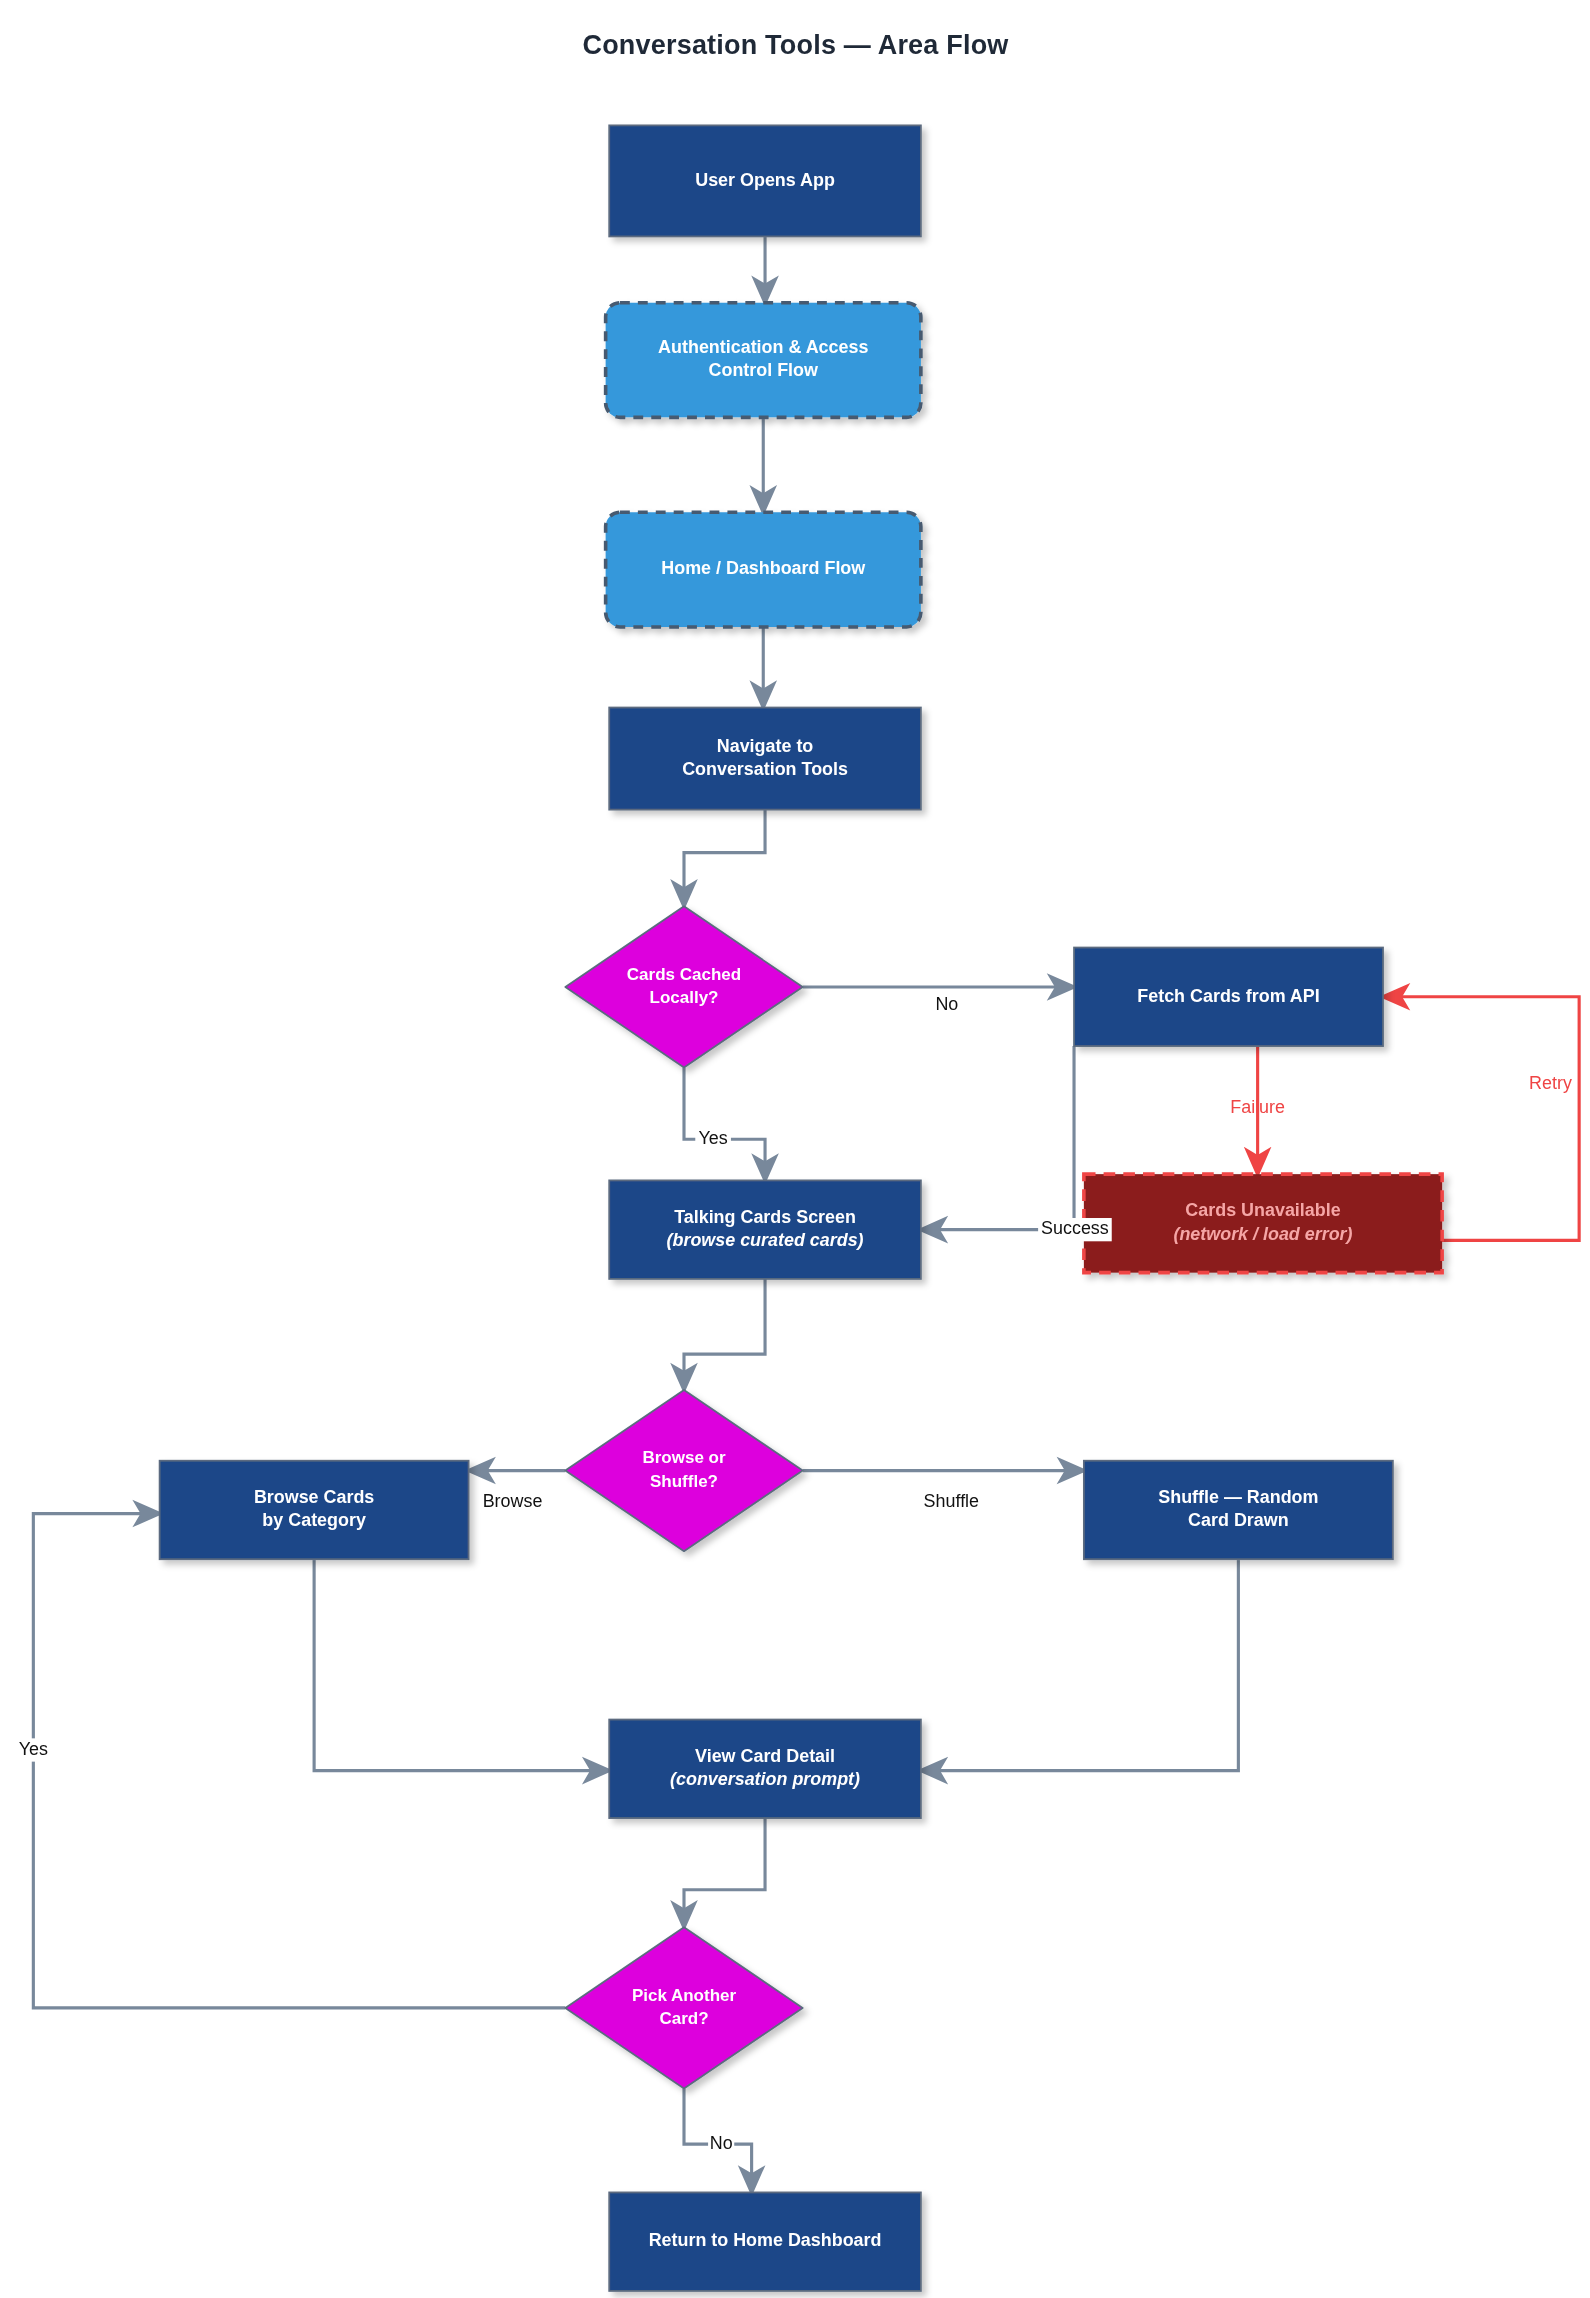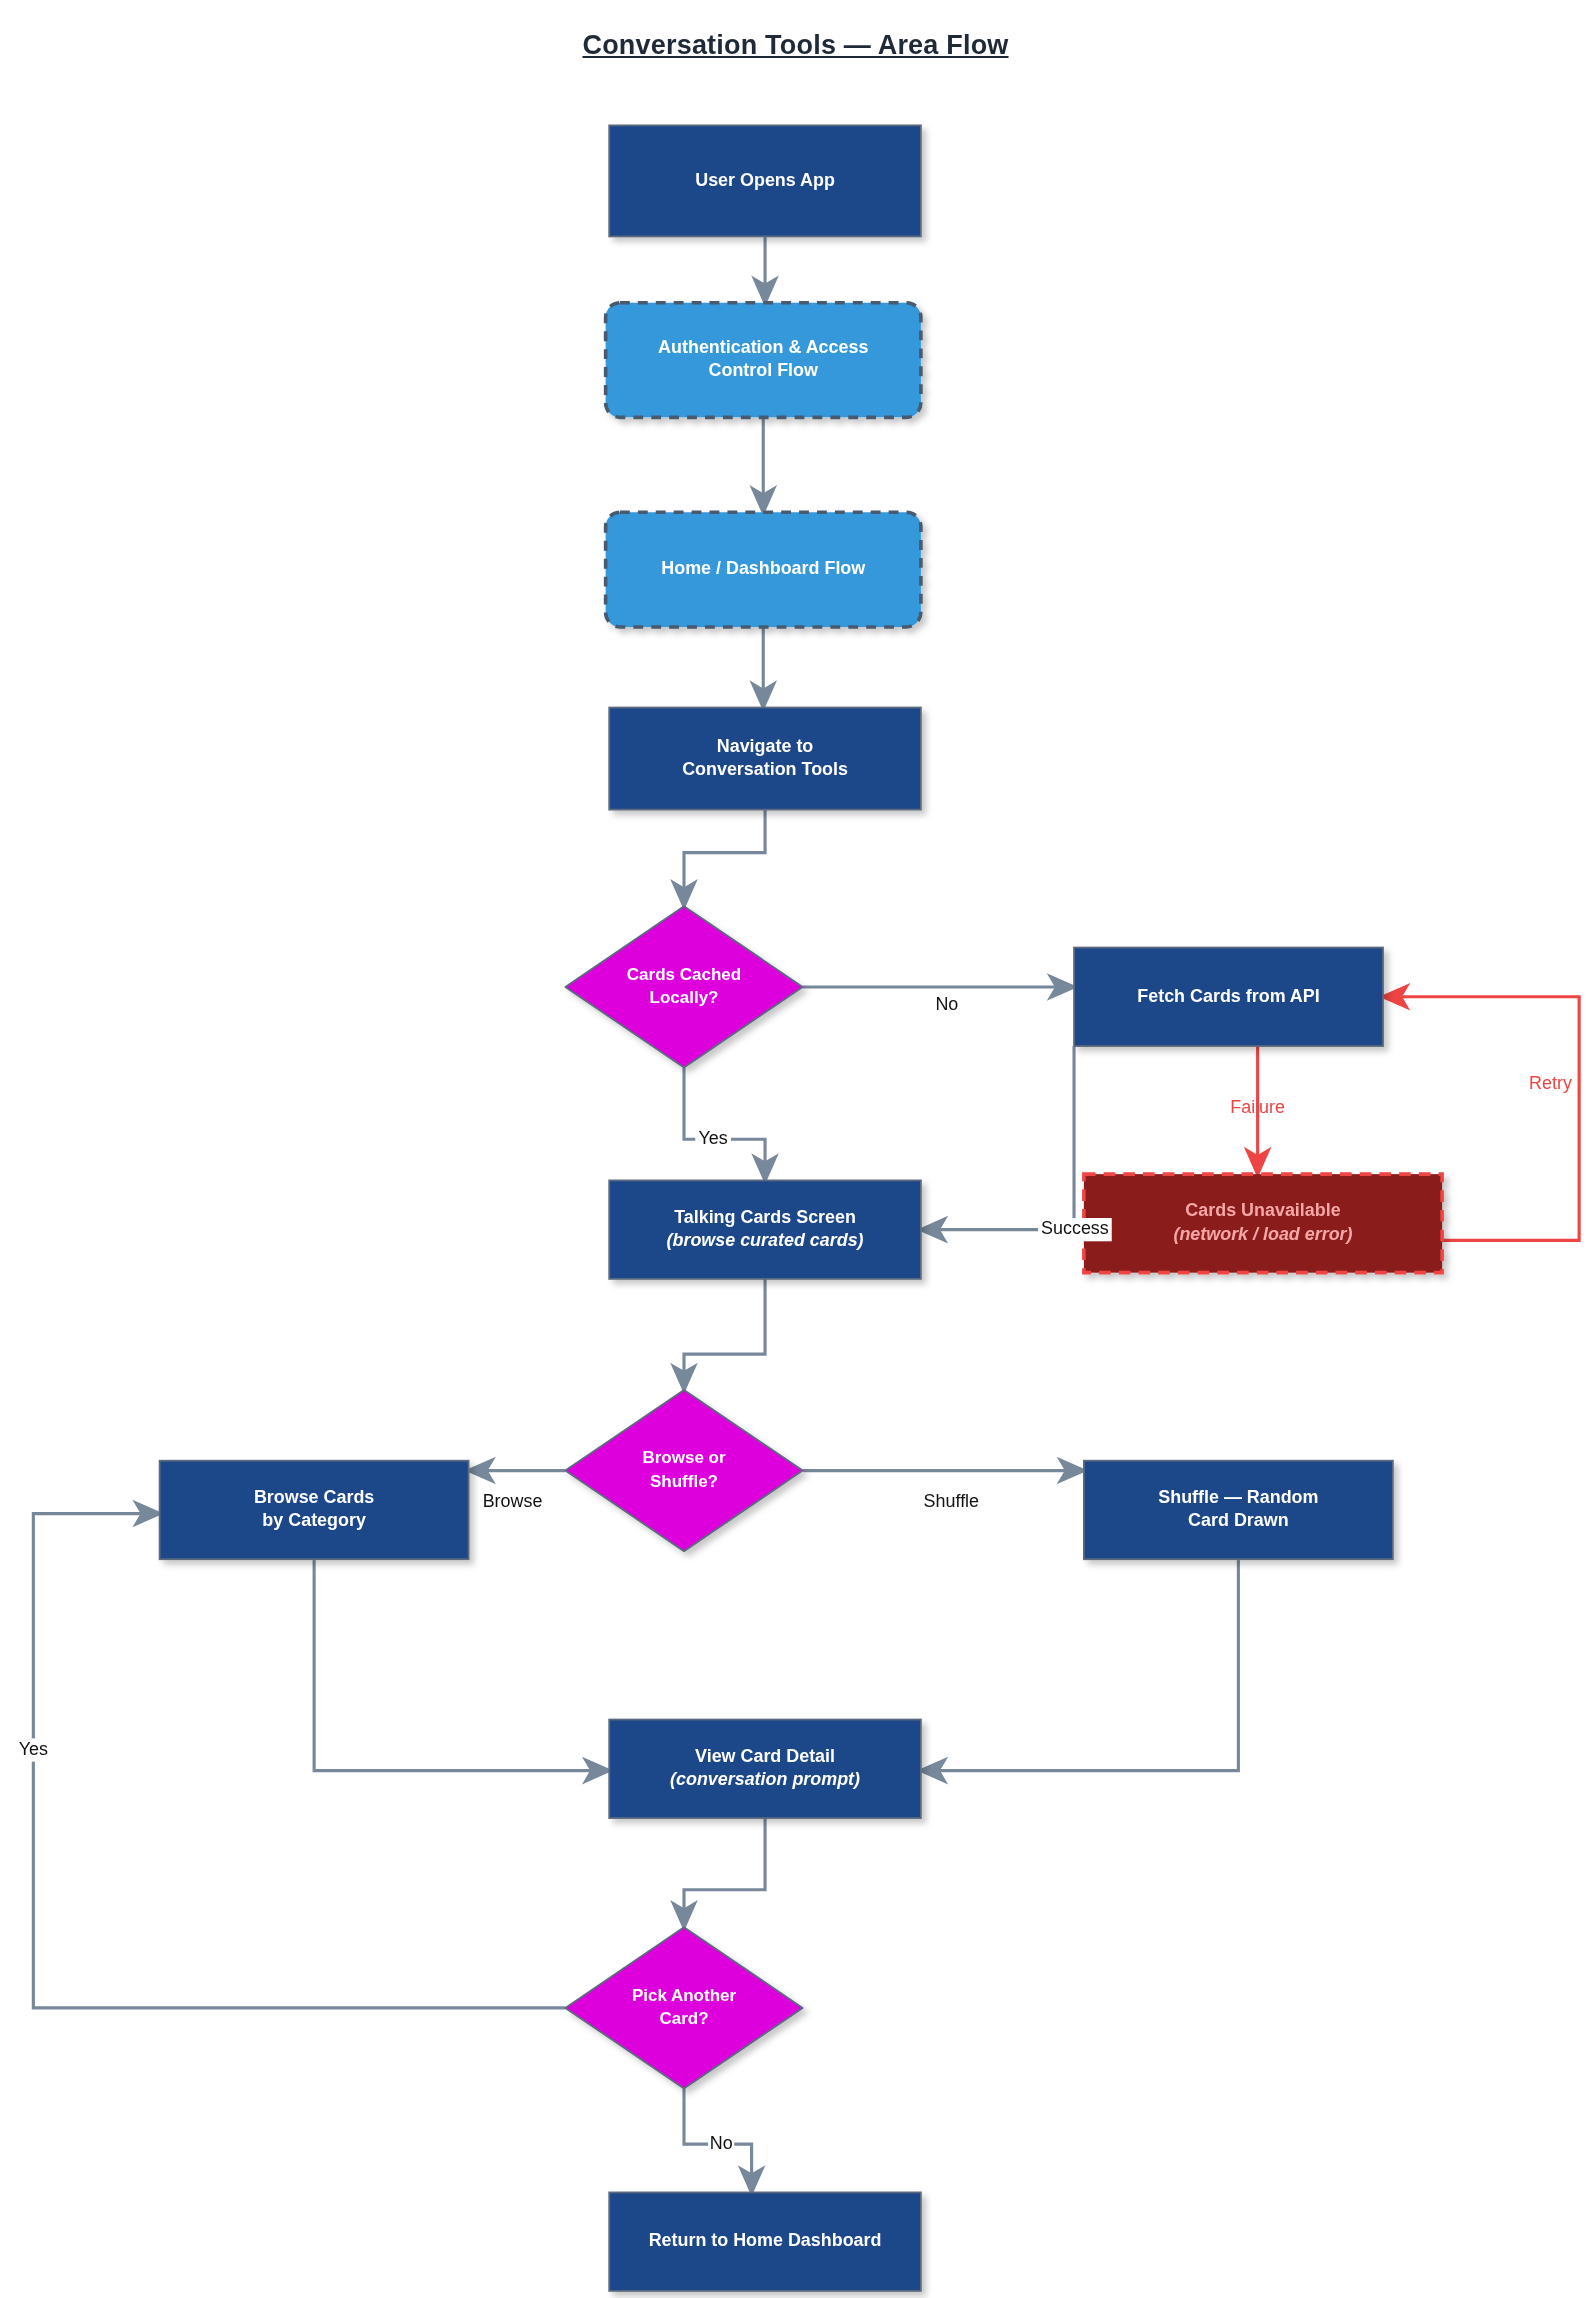--- a/index.html
+++ b/index.html
@@ -1,21 +1,21 @@
 <!DOCTYPE html>
 <html style="font-size:14.3px"><head>
 <meta charset="utf-8">
 <style>
   html,body{margin:0;padding:0;background:#ffffff;}
   body{width:1591px;height:2299px;font-family:"Liberation Sans",sans-serif;overflow:hidden;}
   #stage{position:relative;width:1591px;height:2299px;background:#ffffff;}
   #title{
     position:absolute;left:0;top:30px;width:1591px;text-align:center;
     font-family:"Liberation Sans",sans-serif;font-weight:bold;font-size:27px;
-    color:#1f2937;letter-spacing:0.2px;text-decoration:underline;
+    color:#1f2937;letter-spacing:0.2px;
   }
   svg#flow{position:absolute;left:0;top:0;width:1591px;height:2299px;display:block;}
   .nodeText{
     font-family:"Liberation Sans",sans-serif;font-weight:bold;
     text-anchor:middle;dominant-baseline:middle;
   }
   .edgeLabel{
     font-family:"Liberation Sans",sans-serif;font-weight:normal;font-size:20px;
     fill:#111111;text-anchor:middle;dominant-baseline:middle;
   }

